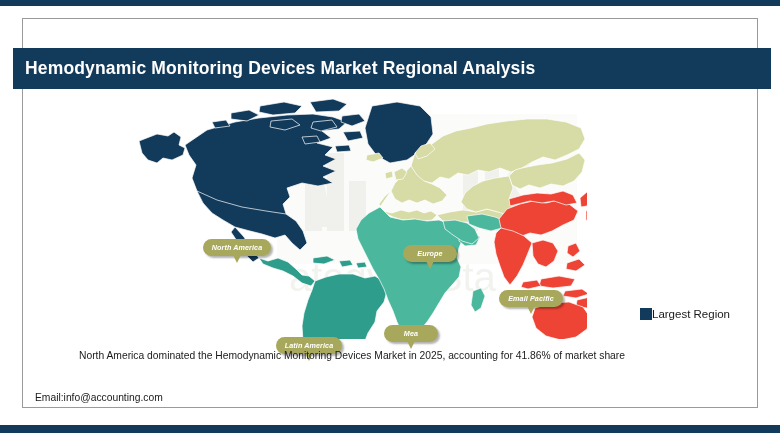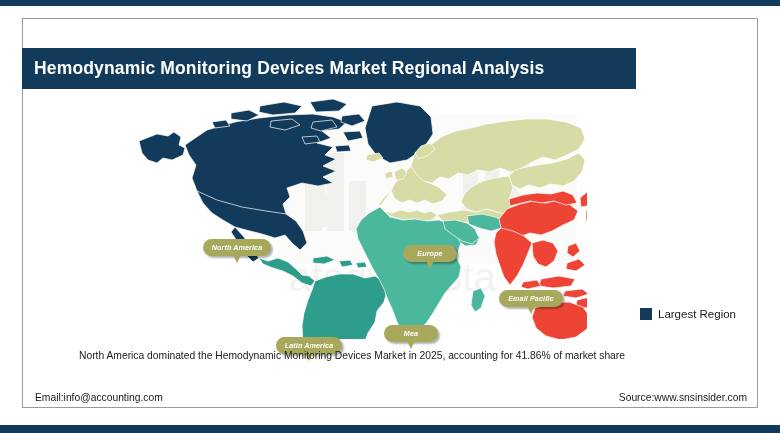--- a/index.html
+++ b/index.html
@@ -37,23 +37,23 @@
     width: 736px;
     height: 390px;
     border: 1px solid #9a9a9a;
     background: #ffffff;
     box-sizing: border-box;
   }
 
   
   .title-bar {
     position: absolute;
-    left: 22px;
+    left: 13px;
     top: 48px;
-    width: 614px;
+    width: 758px;
     height: 41px;
     background: #123A5A;
     display: flex;
     align-items: center;
   }
   .title-bar .title-text {
     color: #ffffff;
     font-size: 17.5px;
     font-weight: bold;
     letter-spacing: 0.15px;
@@ -124,21 +124,21 @@
   .pill-mea           { left: 362px; top: 226px; width: 54px; margin-top: 10px; }
   .pill-latin-america { left: 254px; top: 248px; width: 66px; }
 
   
   .legend {
     position: absolute;
     left: 618px;
     top: 219px;
     display: flex;
     align-items: center;
-    gap: 6px;
+    gap: 0;
   }
   .legend-swatch {
     width: 12px;
     height: 12px;
     background: #123A5A;
     flex: 0 0 auto;
   }
   .legend-label {
     font-size: 11.5px;
     color: #1a1a1a;
@@ -342,16 +342,15 @@
   <div class="legend">
     <div class="legend-swatch"></div>
     <div class="legend-label">Largest Region</div>
   </div>
 </div>
 
 <div class="footnote">North America dominated the Hemodynamic Monitoring Devices Market in 2025, accounting for 41.86% of market share</div>
 
 <div class="footer-row">
   <div>Email:info@accounting.com</div>
-  <div>Source:www.snsinsider.com</div>
 </div>
 
 <div class="page-strip-bottom"></div>
 
 </body></html>

